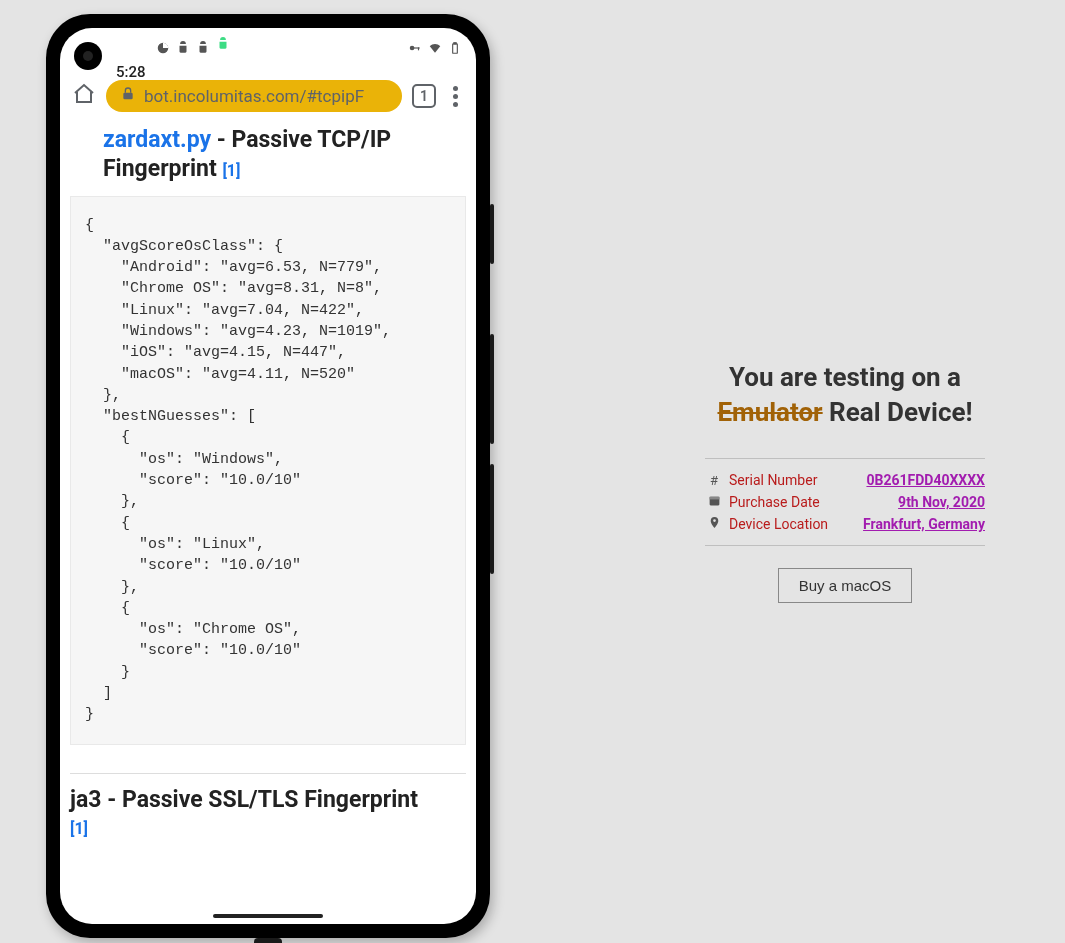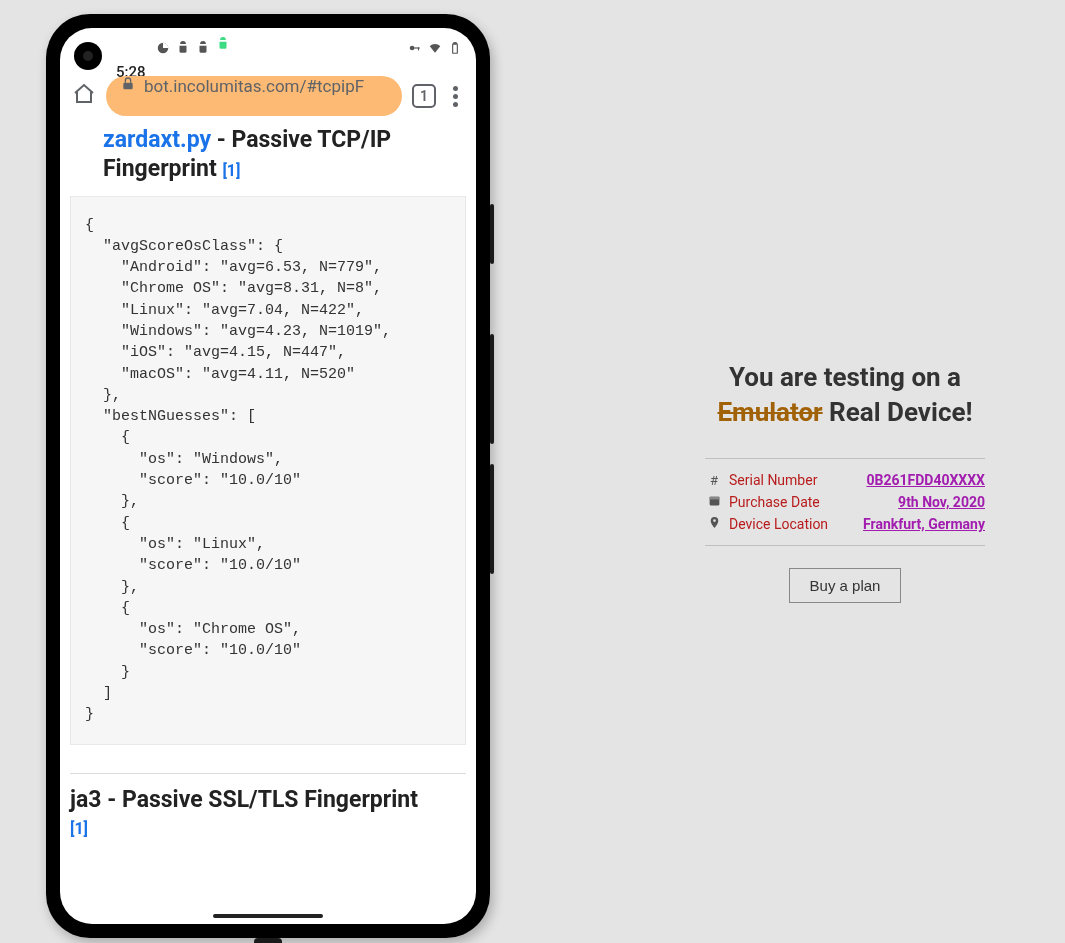--- a/index.html
+++ b/index.html
@@ -149,24 +149,25 @@
   .browser-bar {
     height: 56px;
     display: flex;
     align-items: center;
     padding: 0 12px;
     gap: 10px;
   }
   .home-icon svg { width: 24px; height: 24px; }
   .url-pill {
     flex: 1;
-    background: #fdba74;
+    background: #eab308;
     border-radius: 22px;
-    height: 40px;
-    display: flex;
+    height: 32px;
+    display: flex;
+    align-items: center;
     padding: 0 14px;
     gap: 8px;
     color: #5f6368;
     font-size: 17px;
     overflow: hidden;
     white-space: nowrap;
   }
   .url-pill .lock { color:#5f6368; }
   .tab-count {
     width: 24px; height: 24px;
@@ -380,14 +381,14 @@
       <span class="icon">
         <svg width="13" height="13" viewBox="0 0 24 24" fill="#555">
             <path d="M12 2a7 7 0 0 0-7 7c0 5 7 13 7 13s7-8 7-13a7 7 0 0 0-7-7zm0 9a2.5 2.5 0 1 1 0-5 2.5 2.5 0 0 1 0 5z"></path>
           </svg>
       </span>
       <span class="label">Device Location</span>
       <span class="value">Frankfurt, Germany</span>
     </div>
   </div>
 
-  <button class="buy-btn">Buy a plan</button>
+  <button class="buy-btn">Buy a macOS</button>
 </div>
 
 </body></html>

